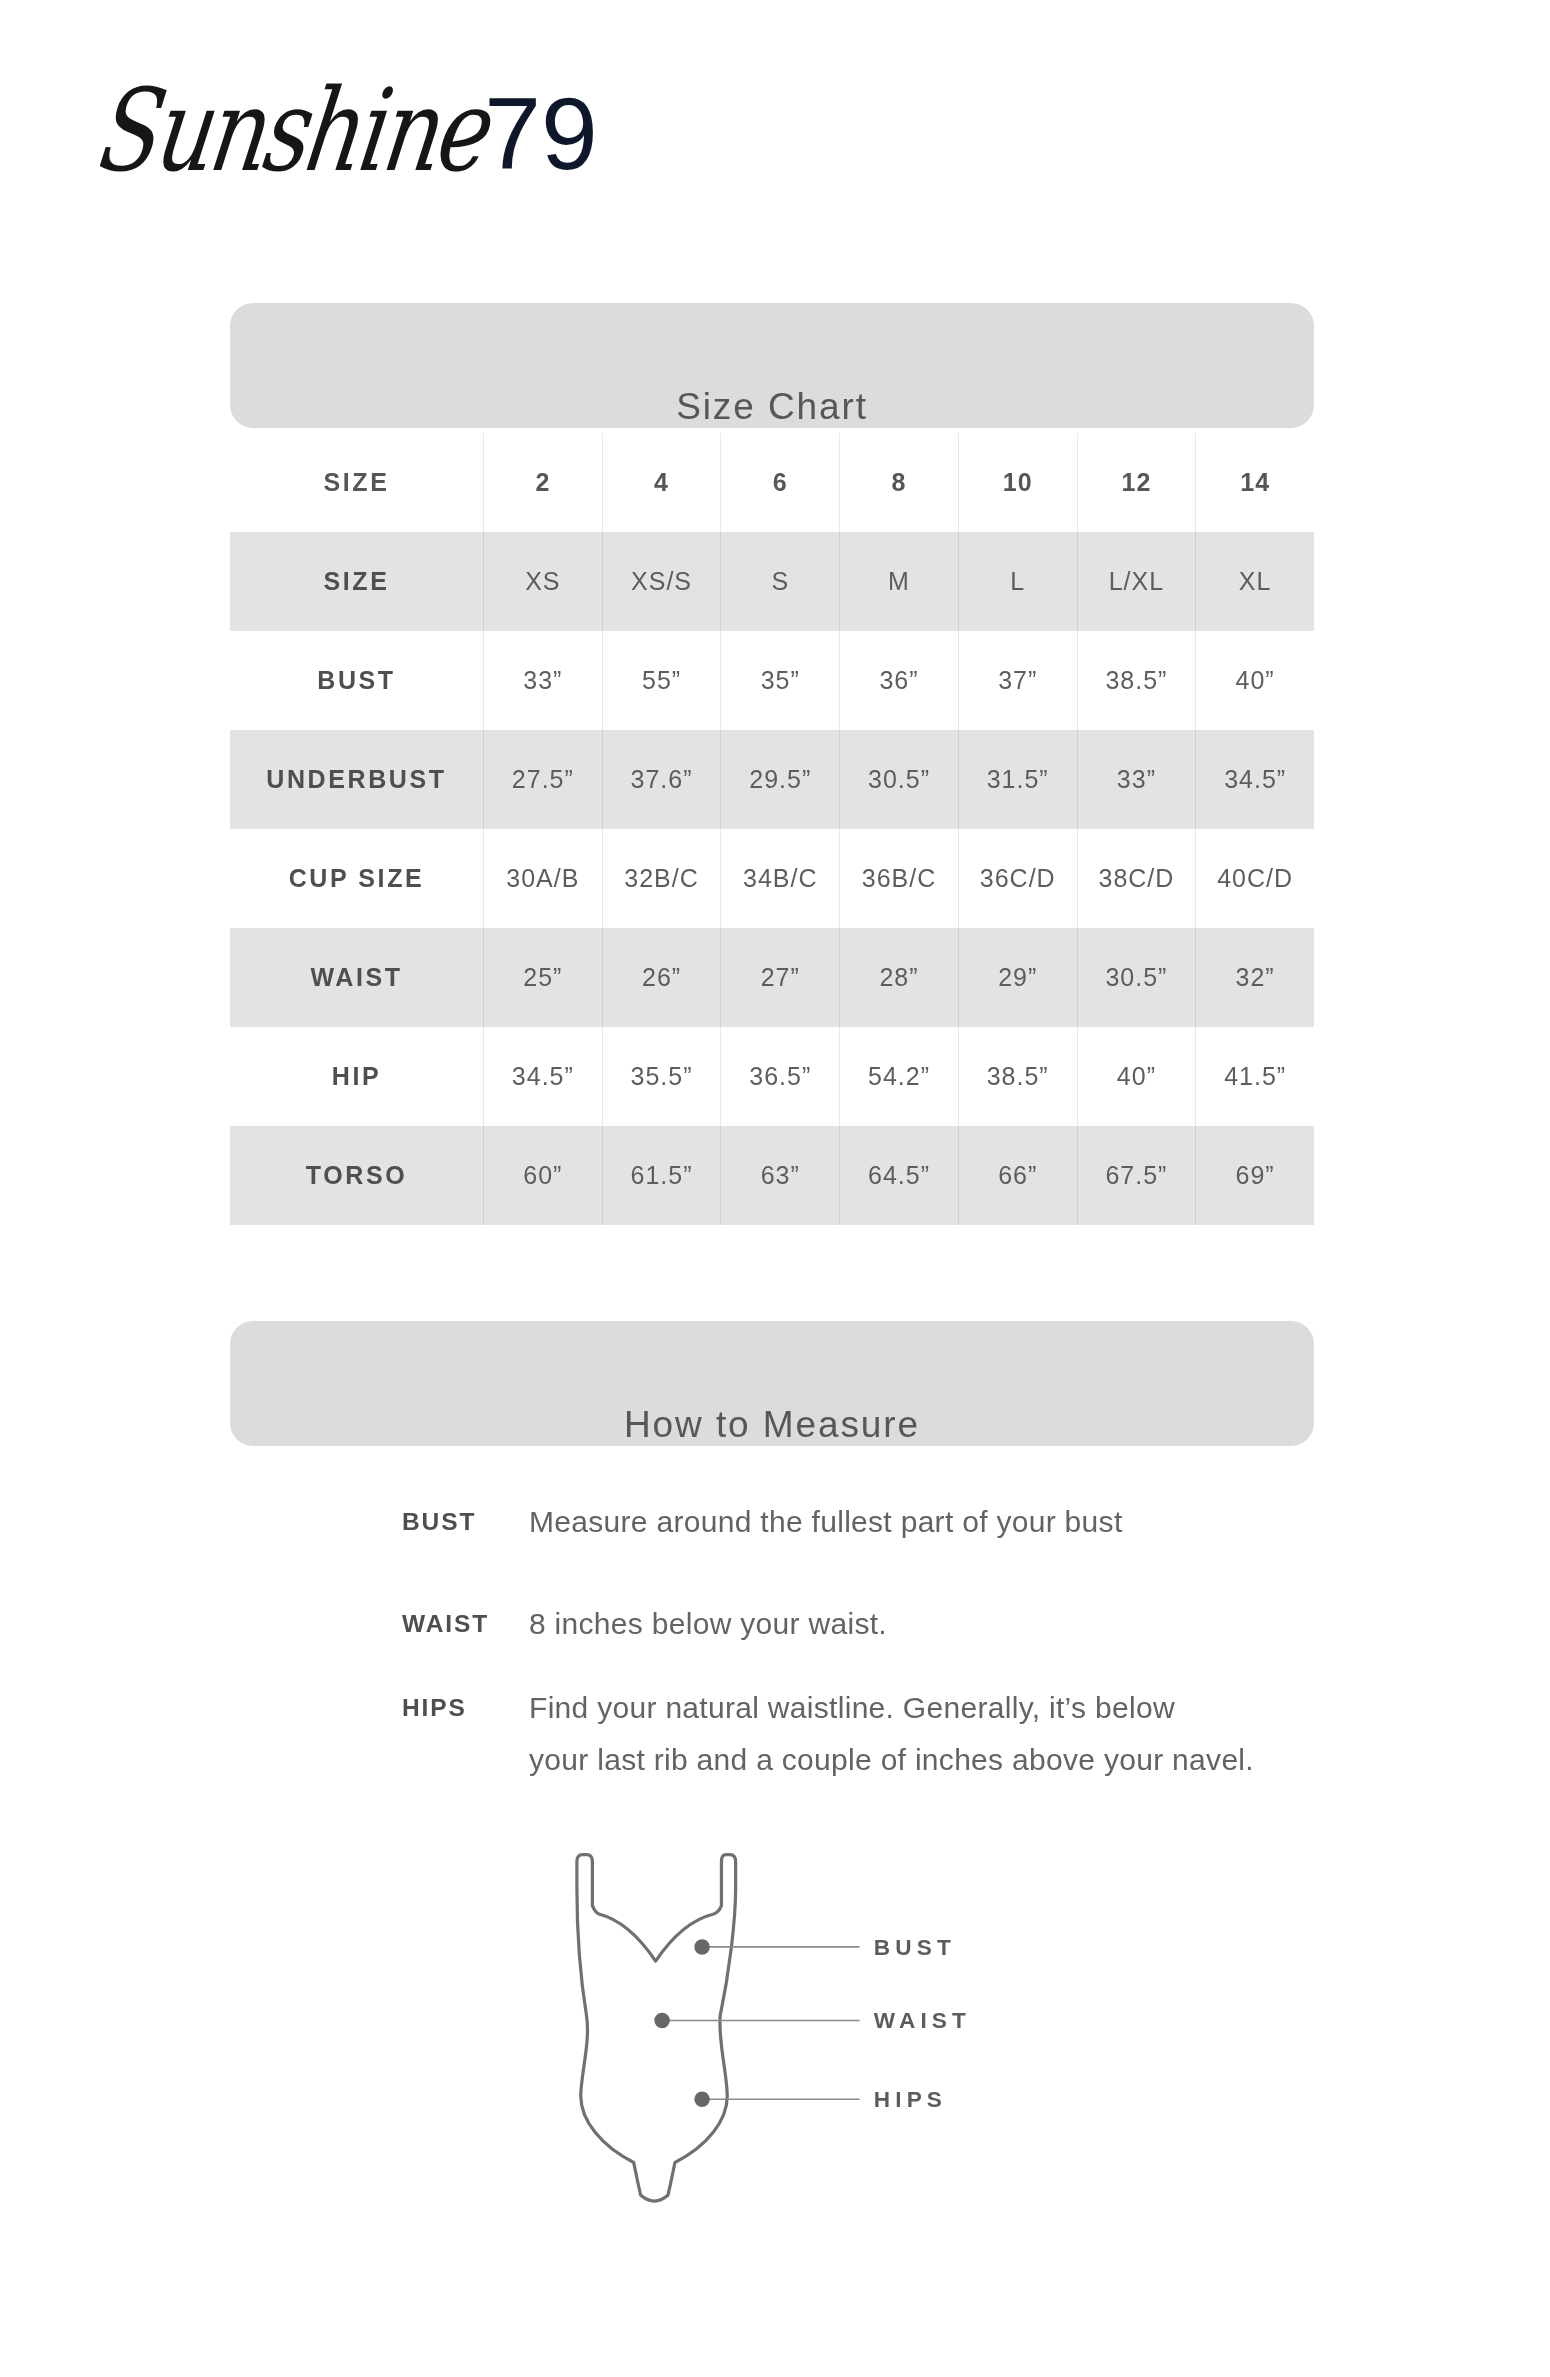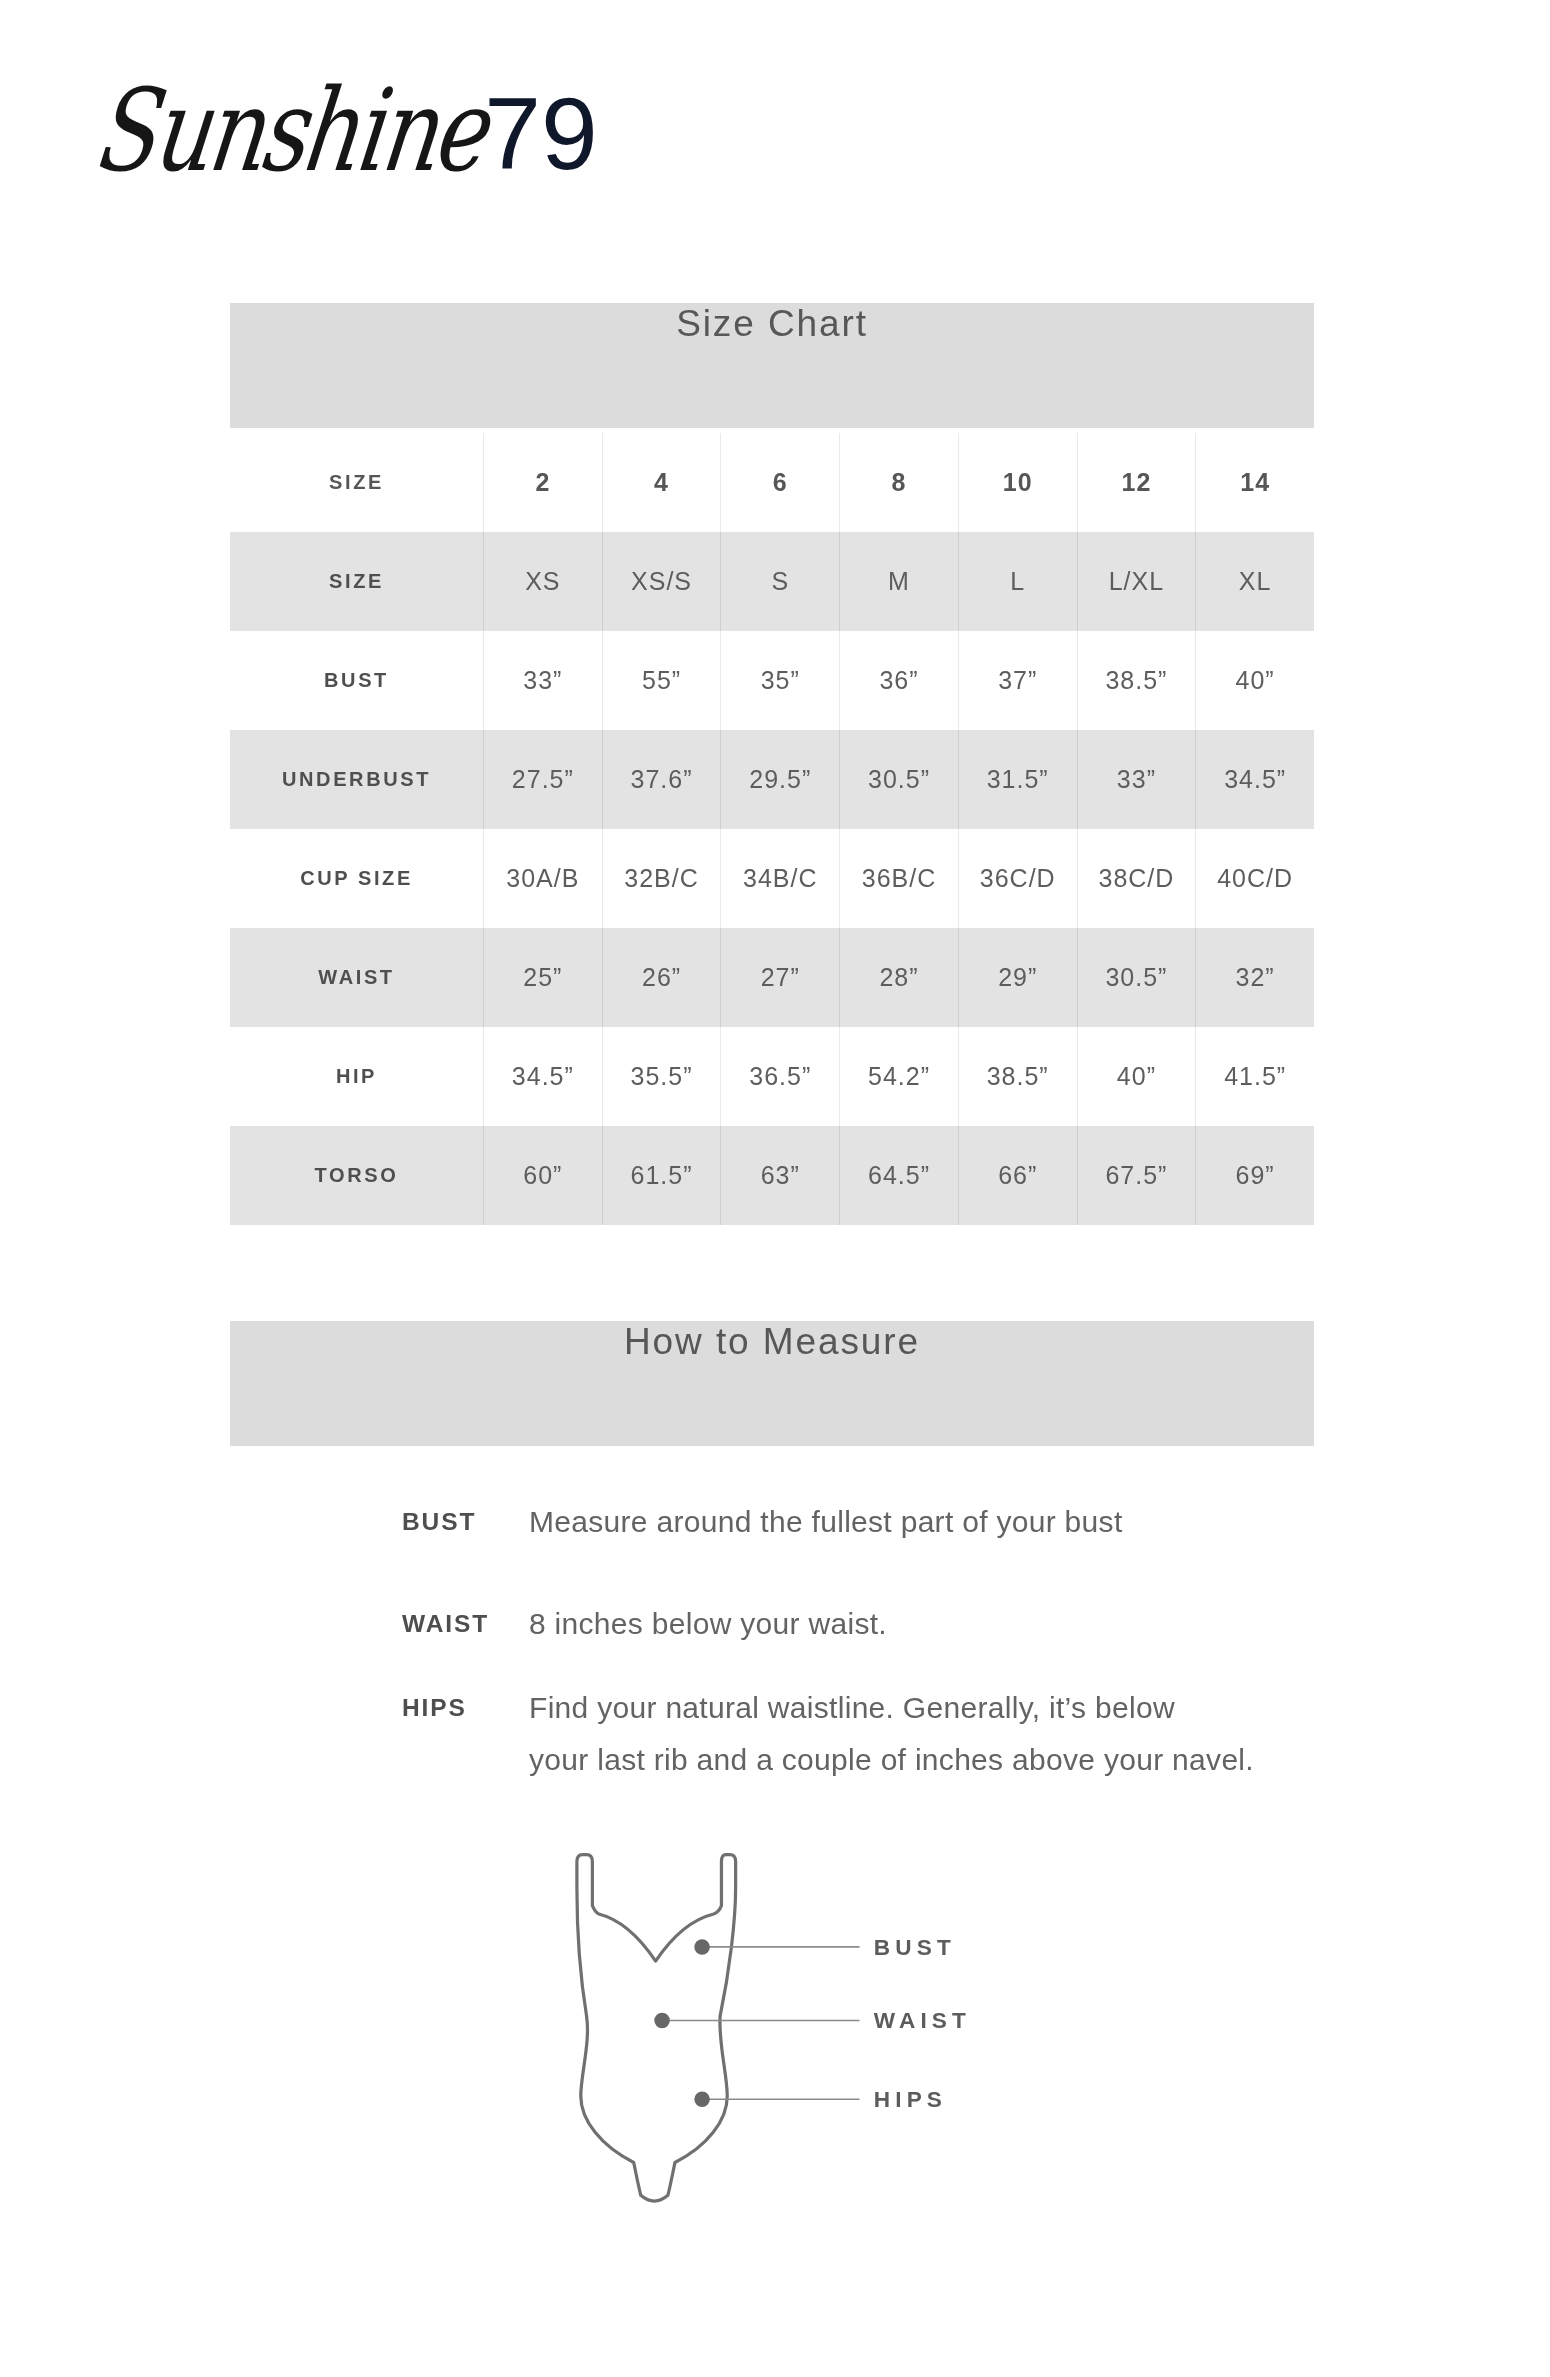--- a/index.html
+++ b/index.html
@@ -39,22 +39,23 @@
     margin-left: 1.3px;
     color: #0f172a;
   }
 
   
   .band {
     width: 100%;
     height: 125px;
     background: #dcdcdc;
     display: flex;
-    align-items: flex-start;
+    align-items: flex-end;
     justify-content: center;
+    border-radius: 23px;
   }
   .band-title {
     font-size: 37px;
     color: #575757;
     letter-spacing: 1.9px;
     font-weight: 400;
   }
 
   
   .size-chart {
@@ -76,21 +77,21 @@
     justify-content: center;
     font-size: 25px;
     color: #5d5d5d;
     letter-spacing: 1px;
   }
   .cell + .cell { border-left: 1.3px solid rgba(0,0,0,0.085); }
   .cell.rlabel {
     font-weight: 700;
     color: #4f4f4f;
     letter-spacing: 2.6px;
-    font-size: 20px;
+    font-size: 25px;
   }
   .trow.emph .cell { font-weight: 700; color: #565656; }
   .trow.emph .cell.rlabel { font-weight: 700; }
 
   
   .how-to-measure {
     position: absolute;
     left: 230px;
     top: 1321px;
     width: 1084px;

